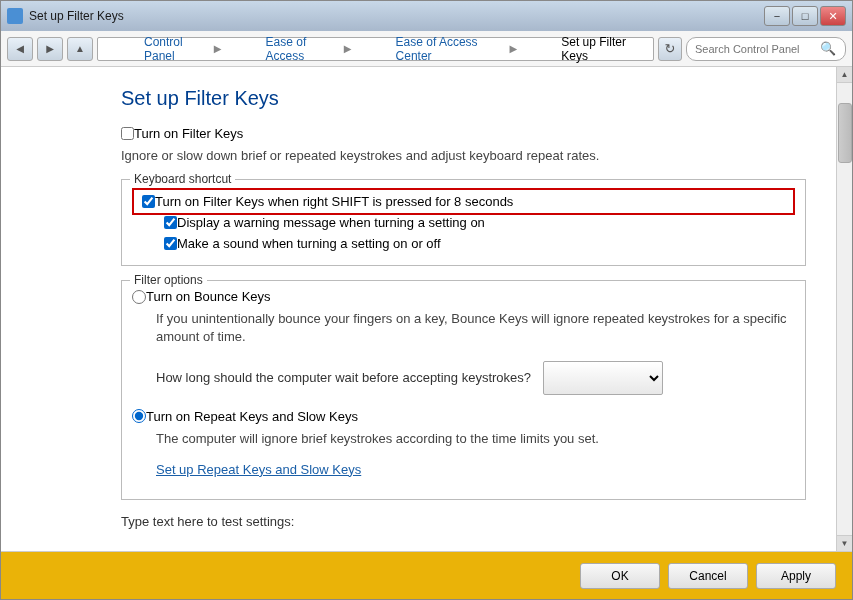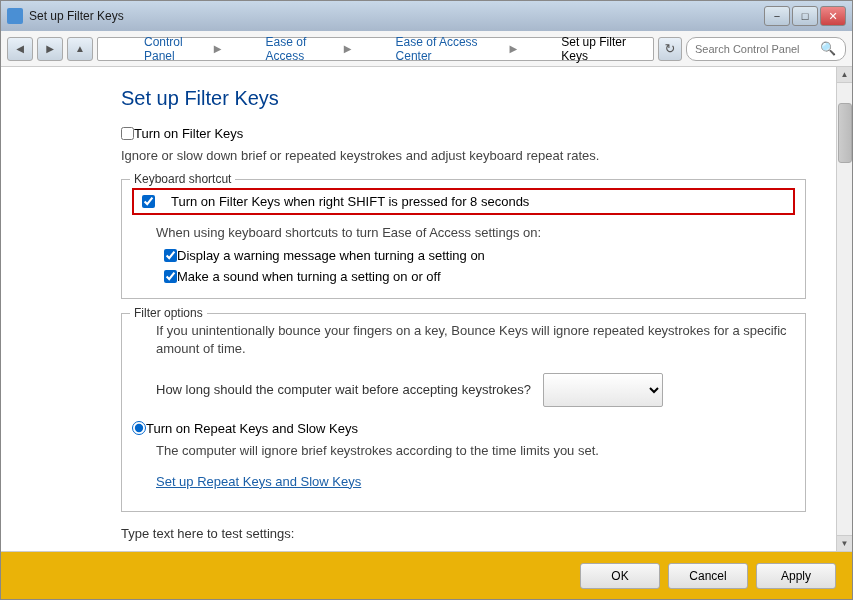--- a/index.html
+++ b/index.html
@@ -257,21 +257,21 @@
       left: 8px;
       background: white;
       padding: 0 4px;
       font-size: 12px;
       color: #333;
     }
 
     .highlighted-checkbox-row {
       display: flex;
       align-items: center;
-      gap: 16px;
+      gap: 0;
       border: 2px solid #cc0000;
       padding: 4px 8px;
       background: white;
       margin-bottom: 0;
     }
 
     .indent1 {
       margin-left: 24px;
     }
 
@@ -402,35 +402,38 @@
       <div class="description-text">Ignore or slow down brief or repeated keystrokes and adjust keyboard repeat rates.</div>
 
       <div class="section-box">
         <span class="section-label">Keyboard shortcut</span>
 
         <div class="highlighted-checkbox-row">
           <input type="checkbox" class="checkbox-input" checked="" style="">
           <label>Turn on Filter Keys when right SHIFT is pressed for 8 seconds</label>
         </div>
 
-        <div class="sub-text indent1" style="margin-top:10px;">When using keyboard shortcuts to turn Ease of Access settings on:</div>
         <div class="checkbox-row indent2">
           <input type="checkbox" class="checkbox-input" checked="" style="">
           <label>Display a warning message when turning a setting on</label>
         </div>
         <div class="checkbox-row indent2">
           <input type="checkbox" class="checkbox-input" checked="" style="">
           <label>Make a sound when turning a setting on or off</label>
         </div>
       </div>
 
       <div class="section-box">
         <span class="section-label">Filter options</span>
 
         
+        <div class="checkbox-row">
+          <input type="radio" class="radio-input" name="filter_option" style="">
+          <label>Turn on Bounce Keys</label>
+        </div>
         <div class="description-text indent1">If you unintentionally bounce your fingers on a key, Bounce Keys will ignore repeated keystrokes for a specific amount of time.</div>
         <div class="dropdown-row">
           <span class="dropdown-label">How long should the computer wait before accepting keystrokes?</span>
           <select class="dropdown-select">
             <option>0.5 seconds</option>
             <option>1 second</option>
             <option>1.5 seconds</option>
             <option>2 seconds</option>
           </select>
         </div>

